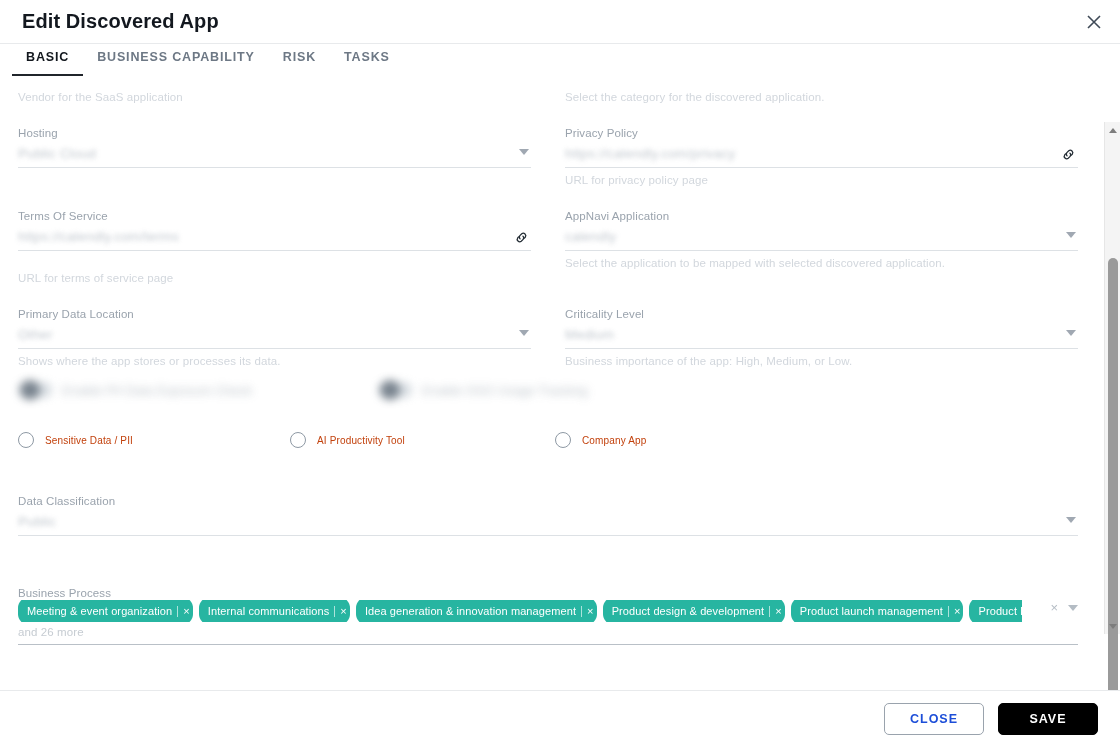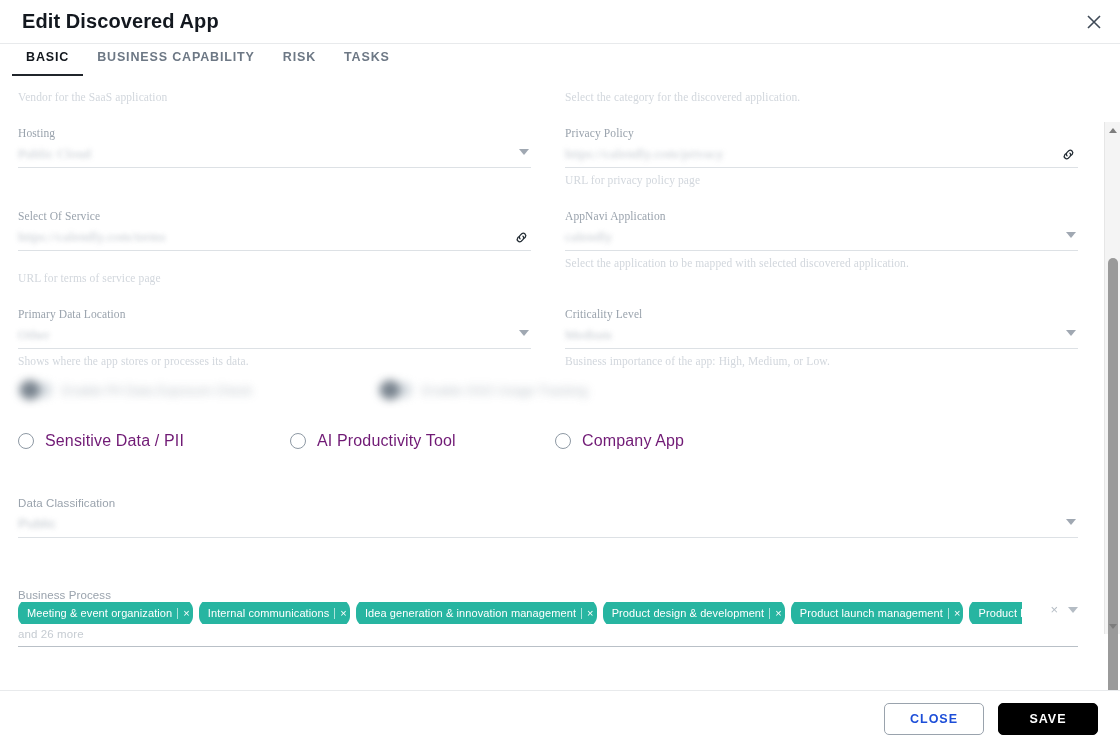--- a/index.html
+++ b/index.html
@@ -74,21 +74,20 @@
   .body-inner {
     position: absolute;
     top: 0; left: 0;
     width: 1096px; height: 100%;
     padding: 0 18px;
   }
   .grid {
     display: grid;
     grid-template-columns: 1fr 1fr;
     column-gap: 34px;
-    font-family: Liberation Serif, serif;
   }
 
   
   .helper {
     font-size: 11.5px; color: #d2d7dd;
     line-height: 14px;
     letter-spacing: .1px;
   }
   .field { position: relative; }
   .flabel {
@@ -152,21 +151,21 @@
     display: flex; align-items: center; gap: 11px;
     cursor: pointer;
   }
   .radio-circle {
     width: 16px; height: 16px;
     border-radius: 50%;
     border: 1.6px solid #8e99a4;
     flex: 0 0 16px;
   }
   .radio-lbl {
-    font-size: 16px; color: #701a75;
+    font-size: 10px; color: #c2410c;
     letter-spacing: .15px; white-space: nowrap;
   }
 
   
   .chips-field { margin-top: 20px; position: relative; }
   .chips-line {
     border-bottom: 1px solid #b9c0c7;
     padding-bottom: 4px;
     position: relative;
     padding-right: 56px;
@@ -321,21 +320,21 @@
                 <path d="M10.7 7.3a3 3 0 0 1 0 4.2l-2 2a3 3 0 0 1-4.2-4.2l1-1" stroke="#222b33" stroke-width="1.5" fill="none" stroke-linecap="round"></path>
               </svg>
             </span>
           </div>
           <div class="helper" style="margin-top:5px;">URL for privacy policy page</div>
         </div>
       </div>
 
       <div class="grid" style="margin-top:22px;">
         <div class="field">
-          <div class="flabel">Select Of Service</div>
+          <div class="flabel">Terms Of Service</div>
           <div class="fline">
             <span class="fval">https://calendly.com/terms</span>
             <span class="linkicon">
               <svg width="15" height="15" viewBox="0 0 18 18">
                 <path d="M7.3 10.7a3 3 0 0 1 0-4.2l2-2a3 3 0 0 1 4.2 4.2l-1 1" stroke="#222b33" stroke-width="1.5" fill="none" stroke-linecap="round"></path>
                 <path d="M10.7 7.3a3 3 0 0 1 0 4.2l-2 2a3 3 0 0 1-4.2-4.2l1-1" stroke="#222b33" stroke-width="1.5" fill="none" stroke-linecap="round"></path>
               </svg>
             </span>
           </div>
           <div class="helper" style="margin-top:20px;">URL for terms of service page</div>

